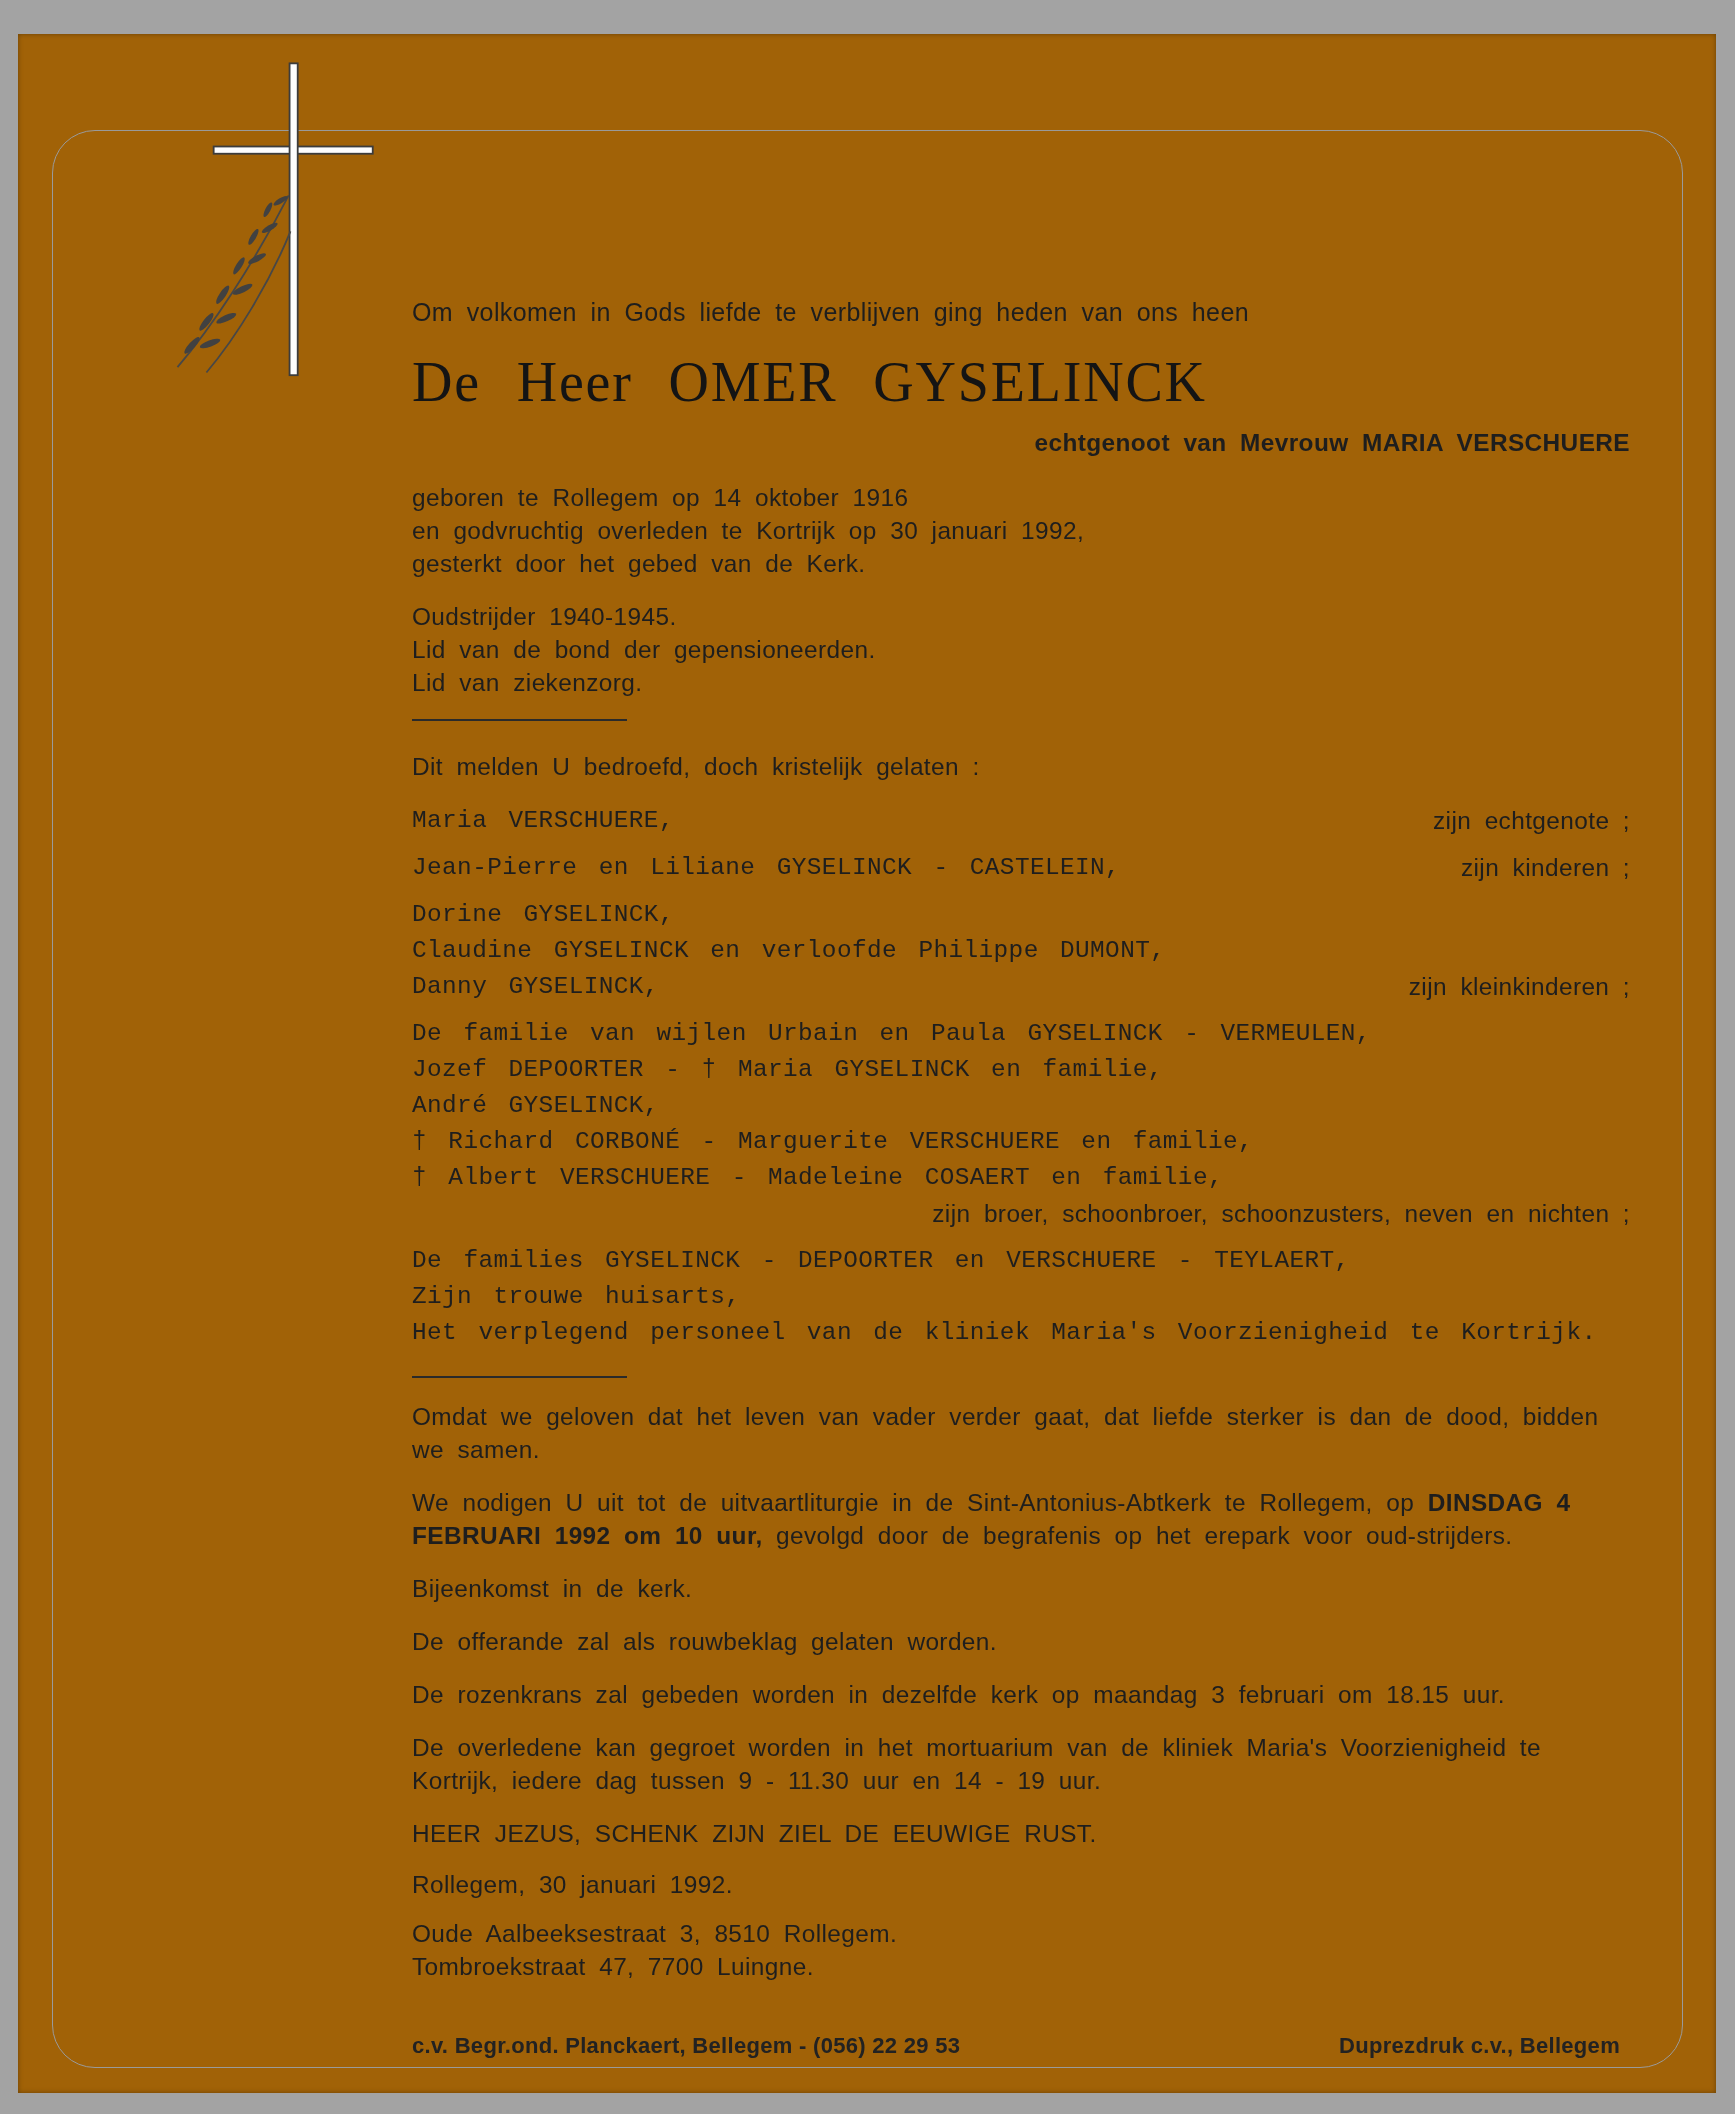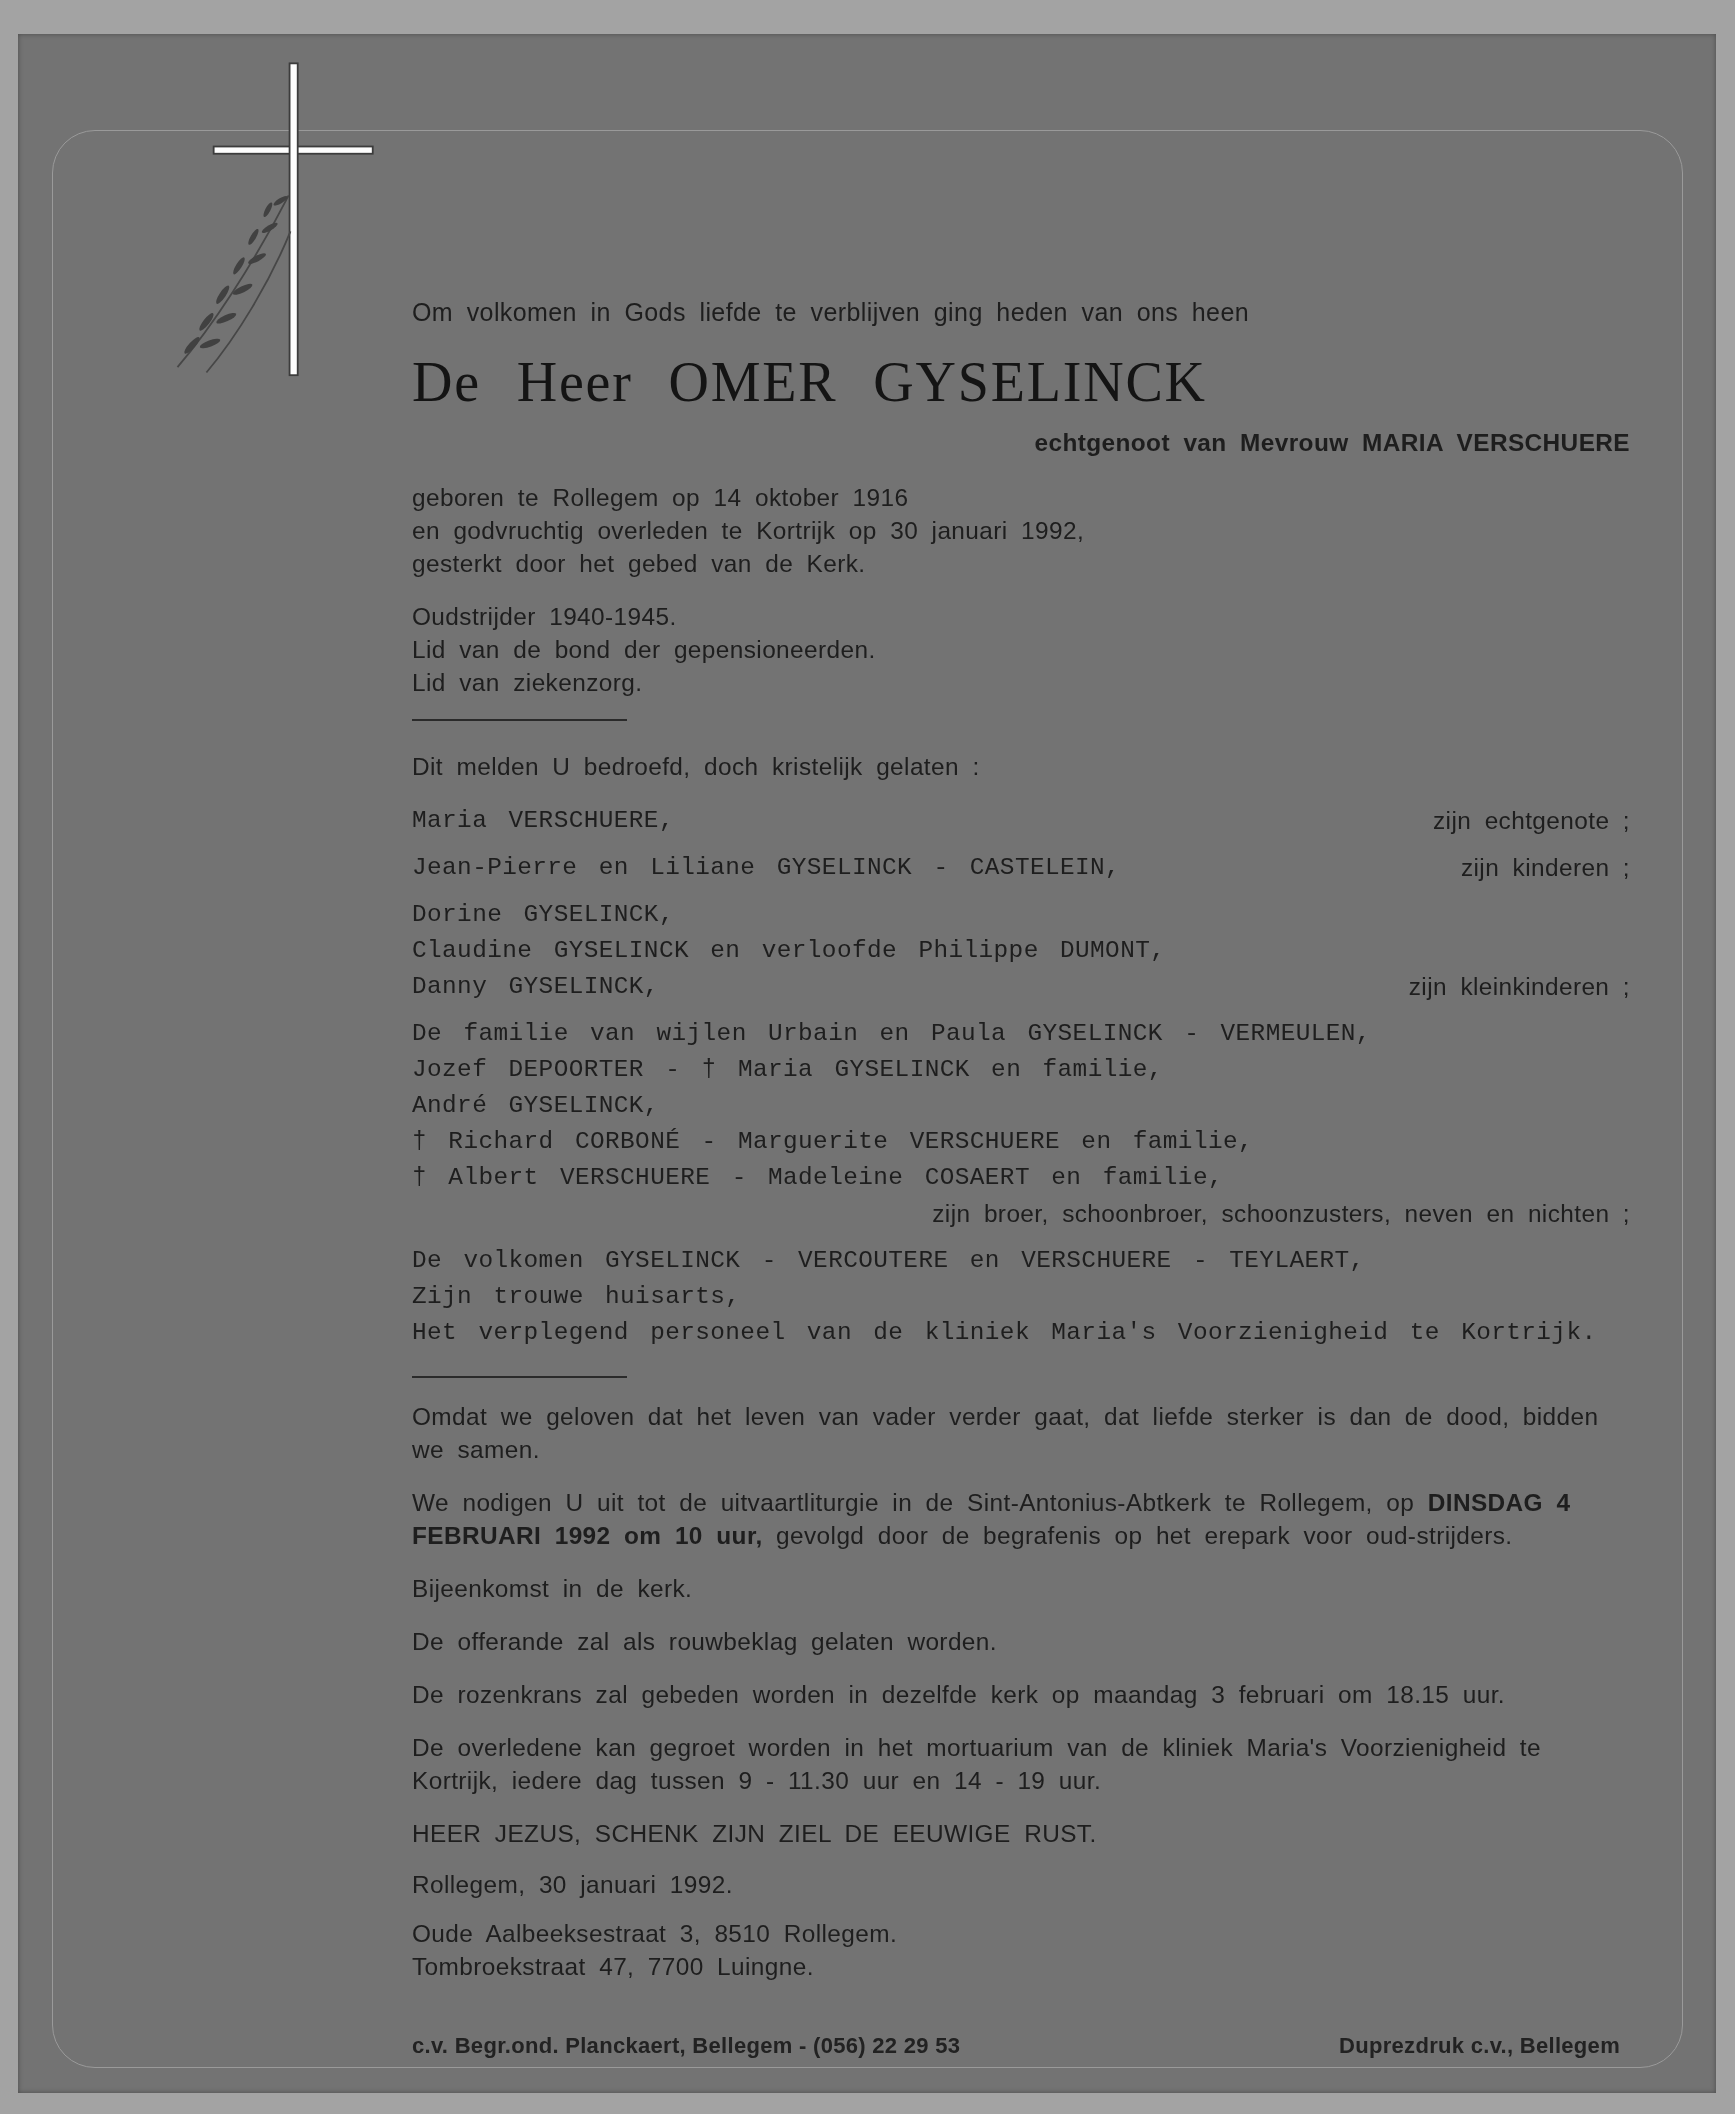--- a/index.html
+++ b/index.html
@@ -7,21 +7,21 @@
   body {
     width:1736px; height:2115px;
     background:#a3a3a3;
     position:relative;
     font-family:"Liberation Sans", sans-serif;
     overflow:hidden;
   }
   .page {
     position:absolute;
     left:18px; top:34px; right:20px; bottom:22px;
-    background:#737373;
+    background:#a16207;
     box-shadow:0 0 5.4px rgba(0,0,0,.35) inset;
   }
   .frame {
     position:absolute;
     left:34px; top:96px; right:33px; bottom:25px;
     border:1.8px solid #9a9a9a;
     border-radius:43px;
   }
   .cross {
     position:absolute;
@@ -179,21 +179,21 @@
       </div>
       <div class="m-row">
         <span class="m-left">† Albert VERSCHUERE - Madeleine COSAERT en familie,</span>
         <span class="m-right"></span>
       </div>
       <div class="m-row">
         <span class="m-left"></span>
         <span class="m-right">zijn broer, schoonbroer, schoonzusters, neven en nichten ;</span>
       </div>
       <div class="m-row gap">
-        <span class="m-left">De volkomen GYSELINCK - VERCOUTERE en VERSCHUERE - TEYLAERT,</span>
+        <span class="m-left">De families GYSELINCK - DEPOORTER en VERSCHUERE - TEYLAERT,</span>
         <span class="m-right"></span>
       </div>
       <div class="m-row">
         <span class="m-left">Zijn trouwe huisarts,</span>
         <span class="m-right"></span>
       </div>
       <div class="m-row">
         <span class="m-left">Het verplegend personeel van de kliniek Maria's Voorzienigheid te Kortrijk.</span>
         <span class="m-right"></span>
       </div>

